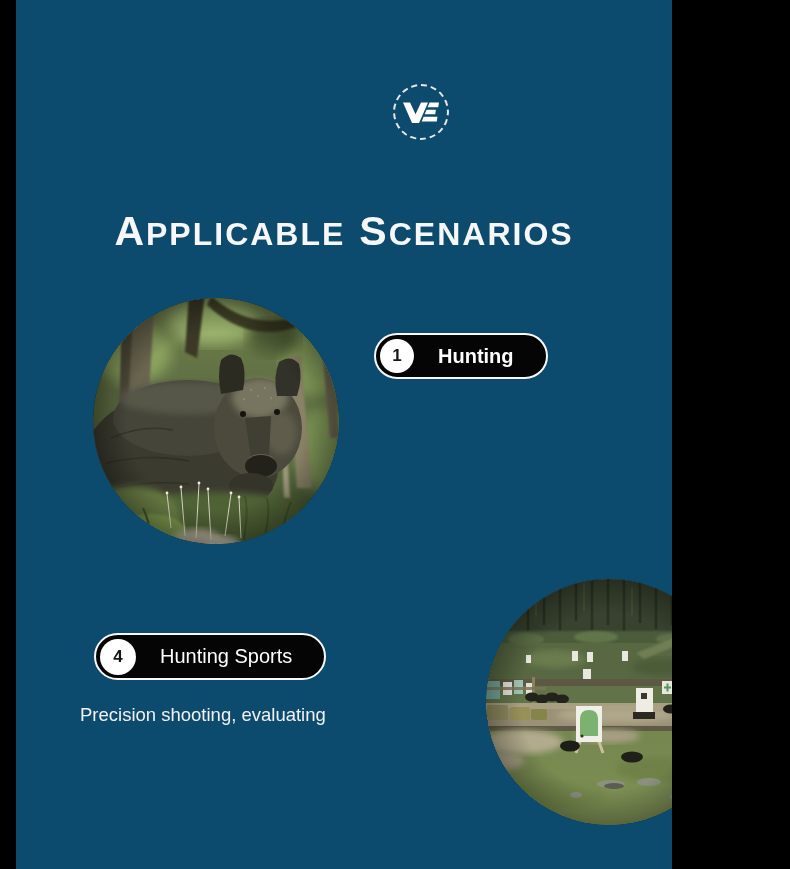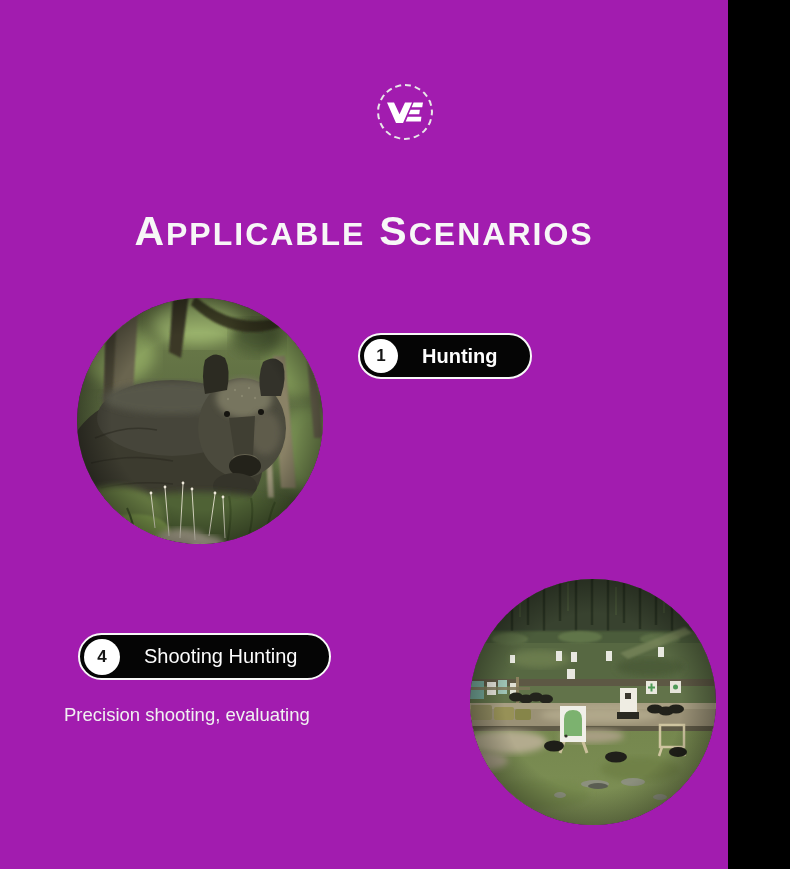--- a/index.html
+++ b/index.html
@@ -1,17 +1,17 @@
 <!DOCTYPE html>
 <html><head>
 <meta charset="utf-8">
 <style>
   html,body{margin:0;padding:0;background:#000;}
-  .page{position:relative;width:728px;height:869px;background:#a21caf;overflow:hidden;
-        font-family:"Liberation Sans", sans-serif;}
+  .page{position:relative;width:656px;height:869px;background:#0c4a6e;overflow:hidden;
+        font-family:"Liberation Sans", sans-serif;margin-left:16px;}
 
   
   .logo-ring{position:absolute;left:377px;top:84px;width:52px;height:52px;
              border:2px dashed #e8e8e8;border-radius:50%;
              display:flex;align-items:center;justify-content:center;}
   .logo-ring svg{width:36px;height:24px;display:block;}
 
   
   .title{position:absolute;left:0;top:190px;width:100%;text-align:center;
          color:#f7f7f7;font-weight:700;letter-spacing:2px;line-height:1;}
@@ -169,21 +169,21 @@
   </div>
 
   <div class="pill pill-hunting">
     <span class="pill-num">1</span>
     <span class="pill-label">Hunting</span>
   </div>
 
 
   <div class="pill pill-sports">
     <span class="pill-num">4</span>
-    <span class="pill-label">Shooting Hunting</span>
+    <span class="pill-label">Hunting Sports</span>
   </div>
 
   <div class="desc desc-sports">
     <div>Precision shooting, evaluating</div>
   </div>
 
   <div class="photo photo-range">
     <svg viewBox="0 0 246 246">
       <defs>
         <clipPath id="clipRange">

